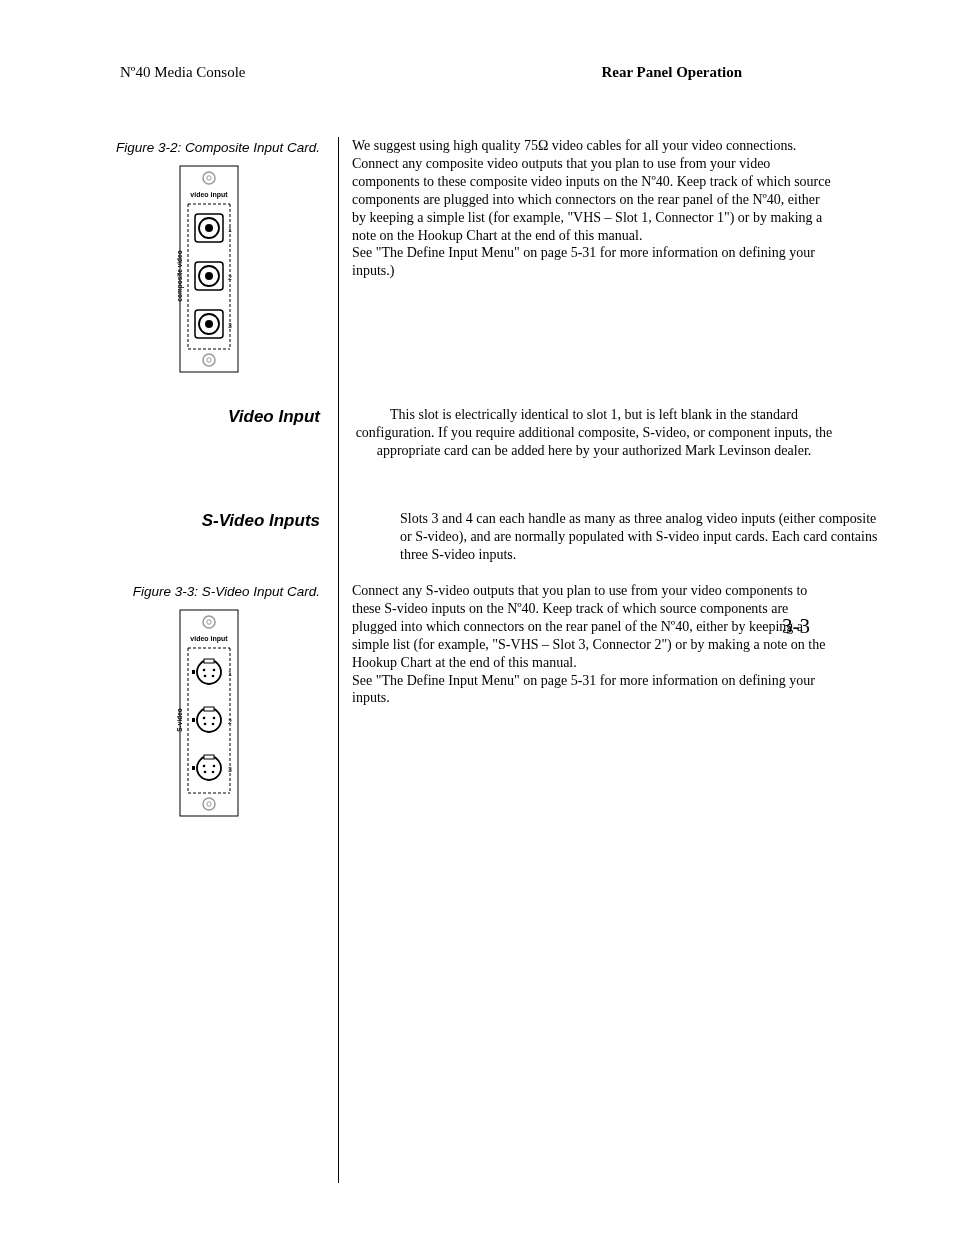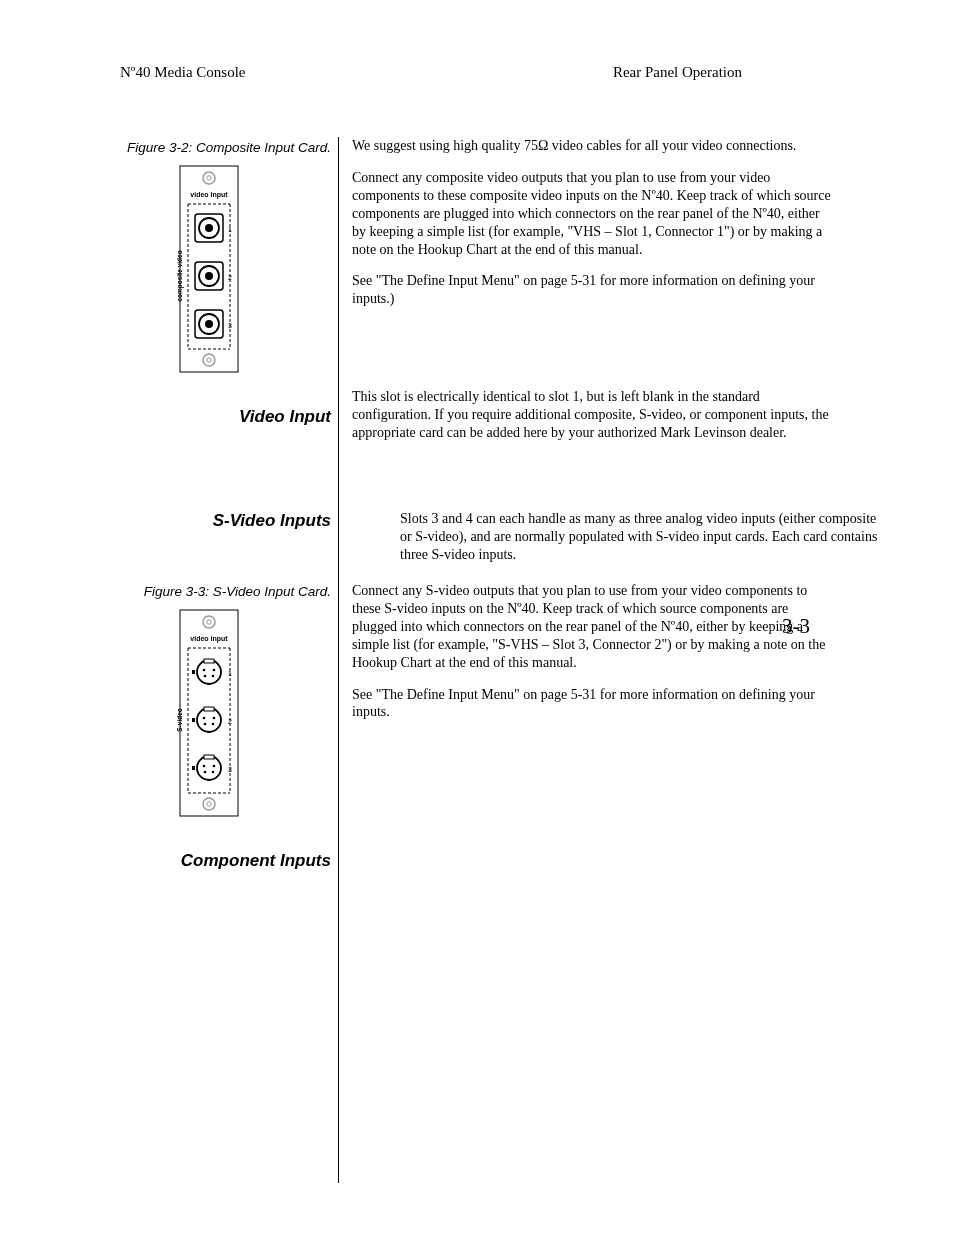--- a/index.html
+++ b/index.html
@@ -17,35 +17,34 @@
     width: 862px;
     height: 1235px;
     box-sizing: border-box;
   }
   .header-left, .header-right {
     position: absolute;
     top: 64px;
     font-size: 15px;
   }
   .header-left { left: 120px; }
-  .header-right { right: 120px; }
+  .header-right { right: 120px; font-weight: bold; }
   .divider {
     position: absolute;
     left: 338px;
     top: 137px;
     bottom: 52px;
     width: 0;
     border-left: 1px solid #000;
   }
   .left-col {
     position: absolute;
     left: 0;
     width: 320px;
     text-align: right;
-    padding-left: 11px;
   }
   .right-col {
     position: absolute;
     left: 352px;
     width: 484px;
     font-size: 14px;
     line-height: 1.28;
   }
   .heading {
     font-family: "Trebuchet MS", "Lucida Sans", Verdana, sans-serif;
@@ -64,21 +63,21 @@
     right: 52px;
     top: 614px;
     font-size: 21px;
   }
   .figure {
     position: absolute;
     left: 172px;
   }
   .figure svg { display: block; }
   p { margin: 0; }
-  .para + .para { margin-top: 14px; }
+  .para + .para { }
 </style>
 </head>
 <body>
 
 <div class="page">
   <div class="header-left">Nº40 Media Console</div>
   <div class="header-right">Rear Panel Operation</div>
 
   <div class="divider"></div>
 
@@ -129,21 +128,21 @@
 
   <div class="right-col" style="top:137px;">
     <p class="para">We suggest using high quality 75Ω video cables for all your video connections.</p>
     <p class="para">Connect any composite video outputs that you plan to use from your video components to these composite video inputs on the Nº40. Keep track of which source components are plugged into which connectors on the rear panel of the Nº40, either by keeping a simple list (for example, "VHS – Slot 1, Connector 1") or by making a note on the Hookup Chart at the end of this manual.</p>
     <p class="para">See "The Define Input Menu" on page 5-31 for more information on defining your inputs.)</p>
   </div>
 
   <div class="left-col heading" style="top:406px;">
     <div>Video Input</div>
   </div>
-  <div class="right-col" style="top:388px;">
+  <div class="right-col" style="top:406px;text-align:center;">
     <p class="para">This slot is electrically identical to slot 1, but is left blank in the standard configuration. If you require additional composite, S-video, or component inputs, the appropriate card can be added here by your authorized Mark Levinson dealer.</p>
   </div>
 
   <div class="left-col heading" style="top:510px;">S-Video Inputs</div>
   <div class="right-col" style="top:510px;margin-left:48px;">
     <p class="para">Slots 3 and 4 can each handle as many as three analog video inputs (either composite or S-video), and are normally populated with S-video input cards. Each card contains three S-video inputs.</p>
   </div>
 
   <div class="left-col fig-caption" style="top:584px;">Figure 3-3: S-Video Input Card.</div>
 
@@ -192,15 +191,14 @@
       <circle cx="37" cy="196" r="6" fill="none" stroke="#999" stroke-width="1.5"></circle>
       <circle cx="37" cy="196" r="2.2" fill="none" stroke="#999" stroke-width="1"></circle>
     </svg>
   </div>
 
   <div class="right-col" style="top:582px;">
     <p class="para">Connect any S-video outputs that you plan to use from your video components to these S-video inputs on the Nº40. Keep track of which source components are plugged into which connectors on the rear panel of the Nº40, either by keeping a simple list (for example, "S-VHS – Slot 3, Connector 2") or by making a note on the Hookup Chart at the end of this manual.</p>
     <p class="para">See "The Define Input Menu" on page 5-31 for more information on defining your inputs.</p>
   </div>
 
-  <div class="left-col heading" style="top:850px;">Component Inputs</div>
 
 </div>
 
 </body></html>

